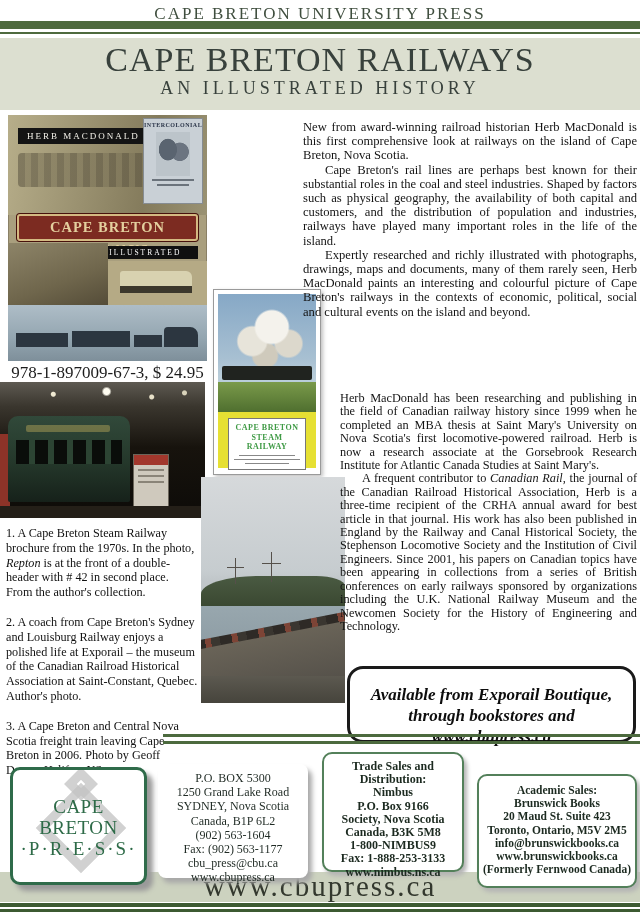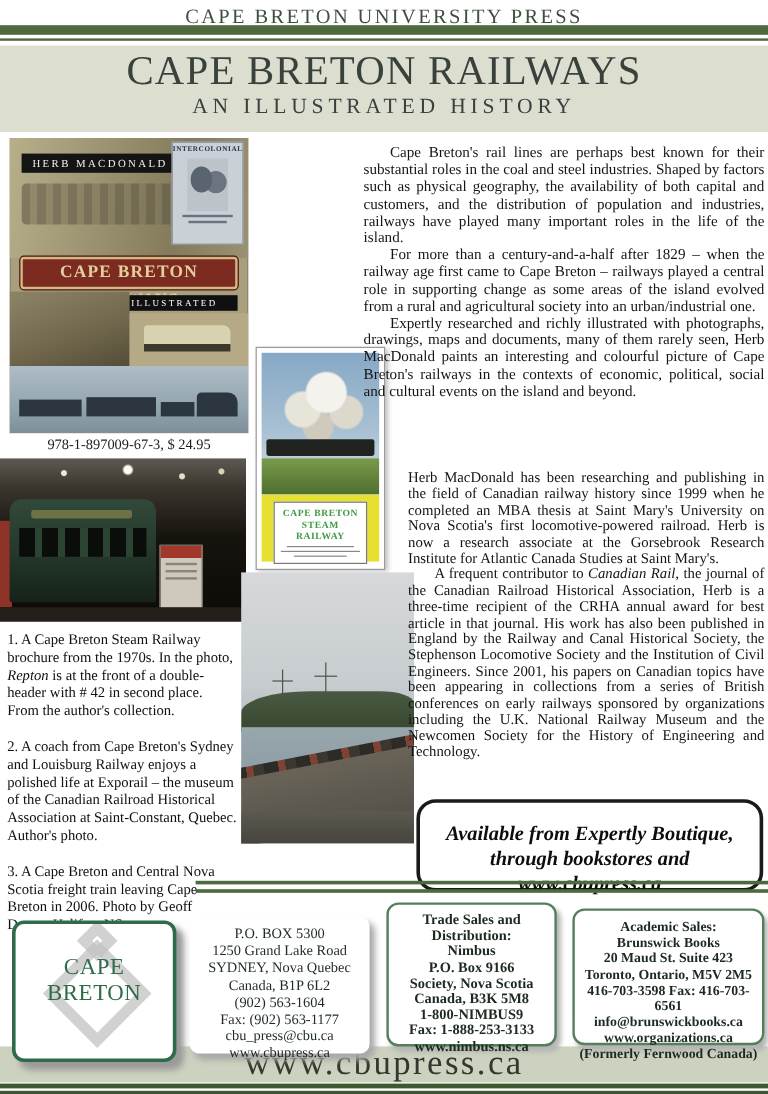--- a/index.html
+++ b/index.html
@@ -50,21 +50,21 @@
     background:linear-gradient(160deg,#8d8468 0%,#6f664c 60%,#544c38 100%);}
   .cv-diesel { position:absolute; top:146px; left:100px; width:99px; height:44px;
     background:#b5aa85; }
   .cv-diesel:after { content:""; position:absolute; left:12px; top:10px; width:72px; height:22px;
     background:linear-gradient(#d8d2b0 0 70%, #3c382c 70% 100%); border-radius:3px 6px 0 0; }
   .cv-bluephoto { position:absolute; top:190px; left:0; width:199px; height:56px;
     background:linear-gradient(#aebdc7 0%,#93a5b0 60%,#7e8f9a 100%); }
   .cv-train { position:absolute; left:8px; top:22px; width:182px; height:20px; }
   .cv-train .car { position:absolute; background:#2c3640; }
 
-  .isbn { left:8px; top:363px; width:199px; text-align:center; font-size:12px; color:#1c1c1c; }
+  .isbn { left:8px; top:363px; width:199px; text-align:center; font-size:17px; color:#1c1c1c; }
 
   
   .photo2 { left:0; top:382px; width:205px; height:136px; overflow:hidden;
     background:linear-gradient(180deg,#5e5a52 0%,#3a362e 18%,#17130d 48%,#0d0b08 100%); }
   .p2-lights { position:absolute; inset:0;
     background:
       radial-gradient(circle at 26% 9%, #efe9d2 0 2px, transparent 3px),
       radial-gradient(circle at 52% 7%, #fefcf0 0 3px, transparent 5px),
       radial-gradient(circle at 74% 11%, #e7e0c8 0 2px, transparent 3px),
       radial-gradient(circle at 90% 8%, #d8d2ba 0 2px, transparent 3px);}
@@ -147,21 +147,21 @@
   .logo-text { position:relative; z-index:2; text-align:center; margin-top:26px;
     color:#2e6b48; font-size:19px; line-height:21px; letter-spacing:.5px; }
   .logo-text .press-line { letter-spacing:2px; }
 
   .card { background:#ffffff; z-index:3; text-align:center; }
   .addr-card { left:158px; top:764px; width:150px; height:114px; border-radius:8px;
     box-shadow:4px 5px 5px #a8a8a8; font-size:12px; line-height:14.2px; padding-top:7px; color:#1f2a24; }
   .trade-card { left:322px; top:752px; width:142px; height:120px; border:2px solid #53805a;
     border-radius:10px; box-shadow:3px 4px 4px #b5b5b5; font-weight:bold;
     font-size:12px; line-height:13.2px; padding-top:6px; color:#1c2a20; }
-  .acad-card { left:477px; top:757px; width:160px; height:114px; border:2px solid #53805a;
+  .acad-card { left:477px; top:774px; width:160px; height:114px; border:2px solid #53805a;
     border-radius:10px; box-shadow:3px 4px 4px #b5b5b5; font-weight:bold;
     font-size:11.5px; line-height:13.2px; padding-top:8px; color:#1c2a20; }
 
   .site-band { left:0; top:872px; width:640px; height:30px; background:#ccd2bf; z-index:1; }
   .site-text { left:0; top:870px; width:640px; text-align:center; font-size:29px;
     line-height:32px; letter-spacing:2px; color:#33382e; z-index:2; }
   .bot-bar1 { left:0; top:903px; width:640px; height:4px; background:#3c5a31; }
   .bot-bar2 { left:0; top:909px; width:640px; height:3px; background:#3c5a31; }
 </style>
 </head>
@@ -251,50 +251,51 @@
     <div class="p3-tower" style="left:70px;top:33%;height:30px"></div>
     <div class="p3-arm" style="left:61px;top:38%;width:19px"></div>
     <div class="p3-water"></div>
     <div class="p3-causeway">
       <div class="p3-train"></div>
     </div>
     <div class="p3-rocks"></div>
   </div>
 
   <div class="abs desc">
+    <p>New from award-winning railroad historian Herb MacDonald is this first comprehensive look at railways on the island of Cape Breton, Nova Scotia.</p>
     <p class="ind">Cape Breton's rail lines are perhaps best known for their substantial roles in the coal and steel industries. Shaped by factors such as physical geography, the availability of both capital and customers, and the distribution of population and industries, railways have played many important roles in the life of the island.</p>
-    <p class="ind">For more than a century-and-a-half after 1829 – when the railway age first came to Cape Breton – railways played a central role in supporting change as some areas of the island evolved from a rural and agricultural society into an urban/industrial one.</p>
     <p class="ind">Expertly researched and richly illustrated with photographs, drawings, maps and documents, many of them rarely seen, Herb MacDonald paints an interesting and colourful picture of Cape Breton's railways in the contexts of economic, political, social and cultural events on the island and beyond.</p>
   </div>
 
   <div class="abs bio">
     <p>Herb MacDonald has been researching and publishing in the field of Canadian railway history since 1999 when he completed an MBA thesis at Saint Mary's University on Nova Scotia's first locomotive-powered railroad. Herb is now a research associate at the Gorsebrook Research Institute for Atlantic Canada Studies at Saint Mary's.</p>
     <p class="ind"><span>A frequent contributor to </span><i>Canadian Rail</i><span>, the journal of the Canadian Railroad Historical Association, Herb is a three-time recipient of the CRHA annual award for best article in that journal. His work has also been published in England by the Railway and Canal Historical Society, the Stephenson Locomotive Society and the Institution of Civil Engineers. Since 2001, his papers on Canadian topics have been appearing in collections from a series of British conferences on early railways sponsored by organizations including the U.K. National Railway Museum and the Newcomen Society for the History of Engineering and Technology.</span></p>
   </div>
 
   <div class="abs avail">
-    <span>Available from Expertly Boutique,</span><br>
+    <span>Available from Exporail Boutique,</span><br>
     <span>through bookstores and www.cbupress.ca</span>
   </div>
 
   <div class="abs fdiv1"></div>
   <div class="abs fdiv2"></div>
 
   <div class="abs logo-box">
     <div class="knot big"></div>
     <div class="knot small"></div>
     <div class="logo-text">
       <div>CAPE BRETON</div>
+      <div class="press-line">·P·R·E·S·S·</div>
     </div>
   </div>
 
   <div class="abs card addr-card">
     <div>P.O. BOX 5300</div>
     <div>1250 Grand Lake Road</div>
-    <div>SYDNEY, Nova Quebec</div>
+    <div>SYDNEY, Nova Scotia</div>
     <div>Canada, B1P 6L2</div>
     <div>(902) 563-1604</div>
     <div>Fax: (902) 563-1177</div>
     <div>cbu_press@cbu.ca</div>
     <div>www.cbupress.ca</div>
   </div>
 
   <div class="abs card trade-card">
     <div>Trade Sales and</div>
     <div>Distribution:</div>
@@ -305,23 +306,22 @@
     <div>1-800-NIMBUS9</div>
     <div>Fax: 1-888-253-3133</div>
     <div>www.nimbus.ns.ca</div>
   </div>
 
   <div class="abs card acad-card">
     <div>Academic Sales:</div>
     <div>Brunswick Books</div>
     <div>20 Maud St. Suite 423</div>
     <div>Toronto, Ontario, M5V 2M5</div>
-    <div>416-703-3598 Fax: 416-703-6561</div>
     <div>info@brunswickbooks.ca</div>
-    <div>www.organizations.ca</div>
+    <div>www.brunswickbooks.ca</div>
     <div>(Formerly Fernwood Canada)</div>
   </div>
 
   <div class="abs site-band"></div>
   <div class="abs site-text">www.cbupress.ca</div>
   <div class="abs bot-bar1"></div>
   <div class="abs bot-bar2"></div>
 
 </div>
 

